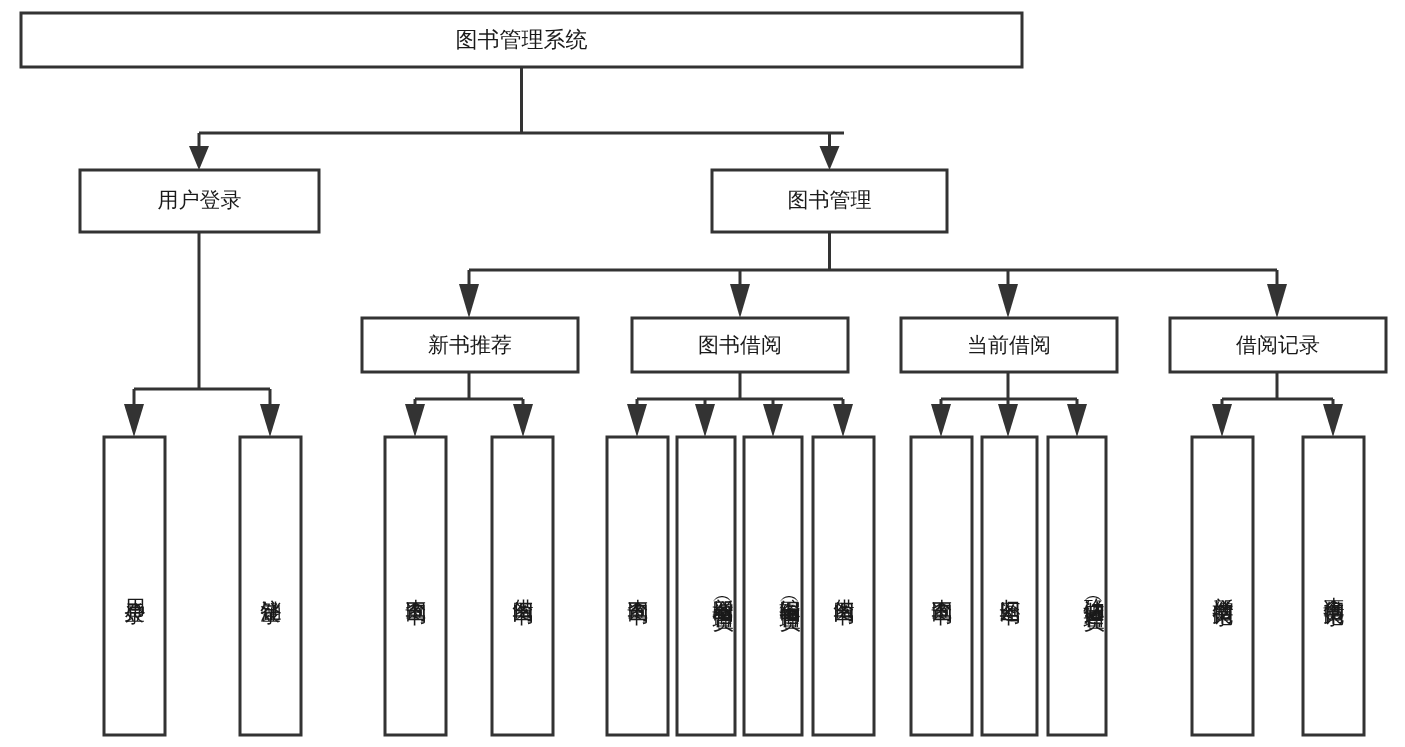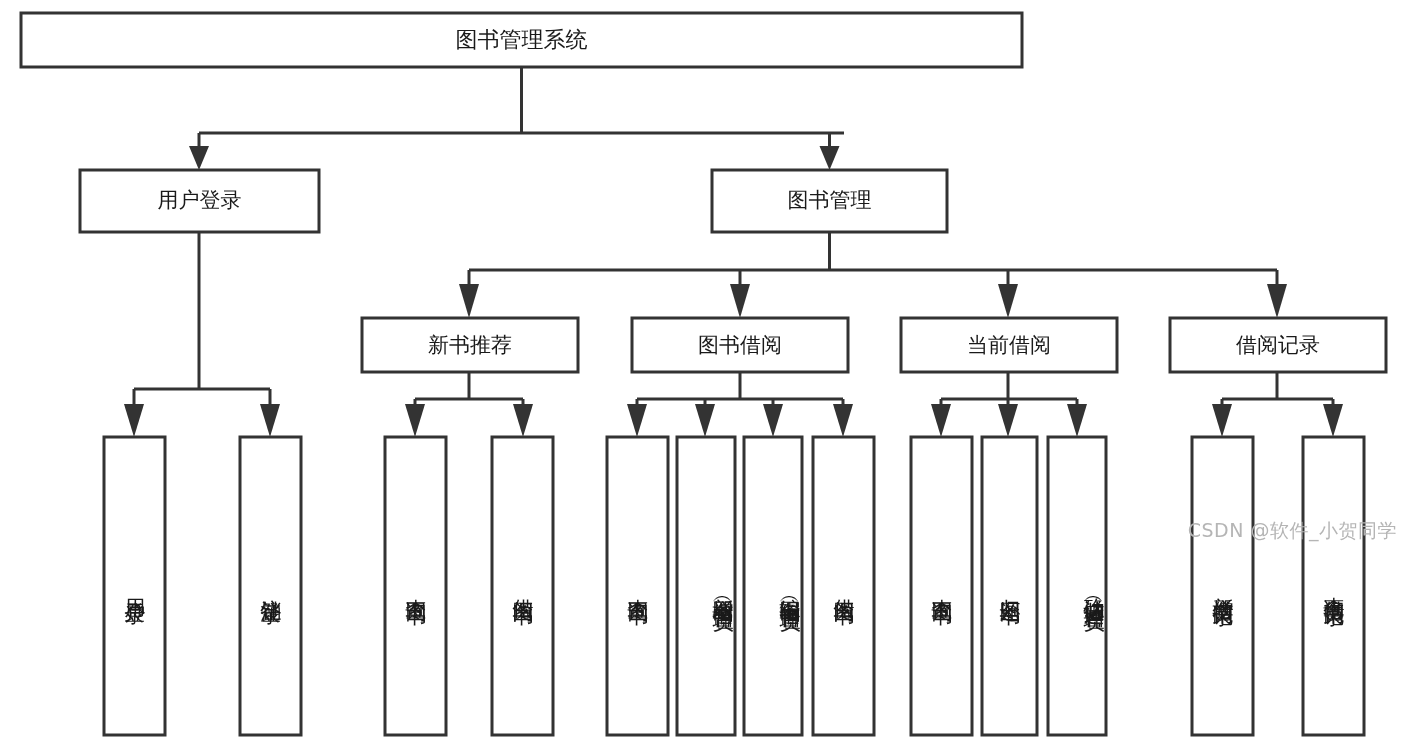--- a/index.html
+++ b/index.html
@@ -202,15 +202,14 @@
   <div class="vlabel" style="left:744px; top:437px; width:58px; height:298px; align-items:flex-start; padding-top:8px; box-sizing:border-box;">编辑图书（管理员）</div>
   <div class="vlabel" style="left:813px; top:437px; width:61px; height:298px;">借阅图书</div>
 
   <div class="vlabel" style="left:911px; top:437px; width:61px; height:298px;">查询图书</div>
   <div class="vlabel" style="left:982px; top:437px; width:55px; height:298px;">归还图书</div>
   <div class="vlabel" style="left:1048px; top:437px; width:58px; height:298px; align-items:flex-start; padding-top:8px; box-sizing:border-box;">确认归还（管理员）</div>
 
   <div class="vlabel" style="left:1192px; top:437px; width:61px; height:298px;">新增借阅记录</div>
   <div class="vlabel" style="left:1303px; top:437px; width:61px; height:298px;">查询借阅记录</div>
 
-  <div class="watermark">CSDN @软件_小贺同学</div>
 
 </div>
 
 </body></html>

